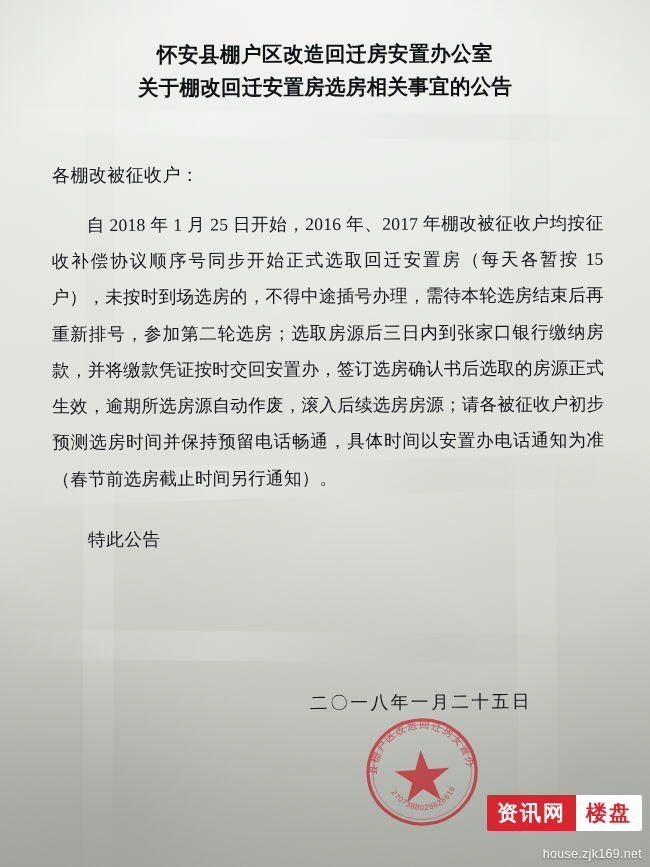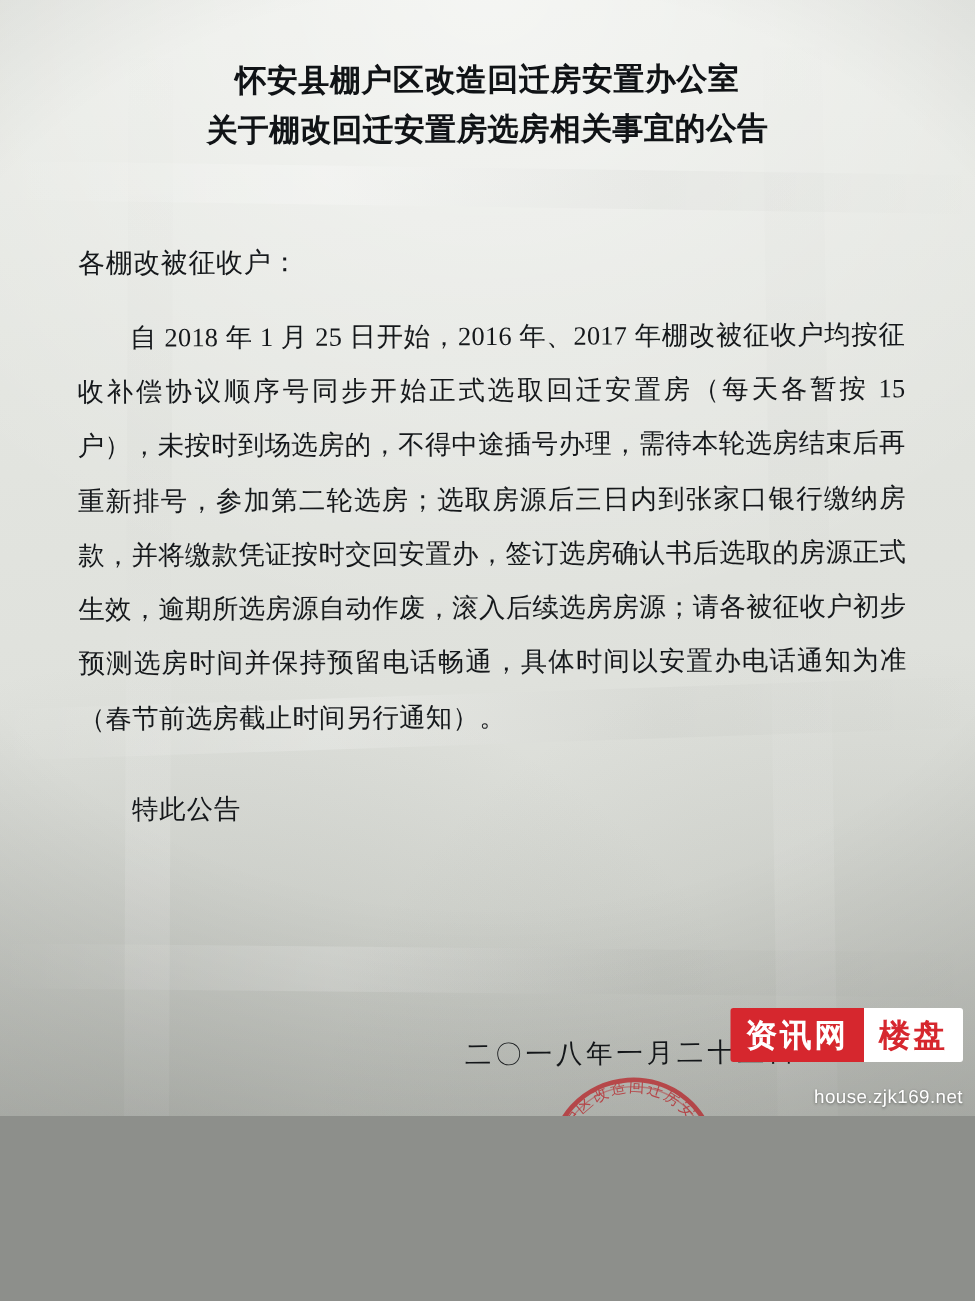--- a/index.html
+++ b/index.html
@@ -9,21 +9,21 @@
   body {
     width: 650px;
     height: 867px;
     overflow: hidden;
     font-family: "Liberation Serif", "DejaVu Serif", serif;
     background: #8d8f8b;
   }
   #page {
     position: relative;
     width: 650px;
-    height: 744px;
+    height: 867px;
     overflow: hidden;
     background: #d946ef;
   }
   
   #paper {
     position: absolute;
     left: -6px;
     top: -8px;
     width: 668px;
     height: 890px;

